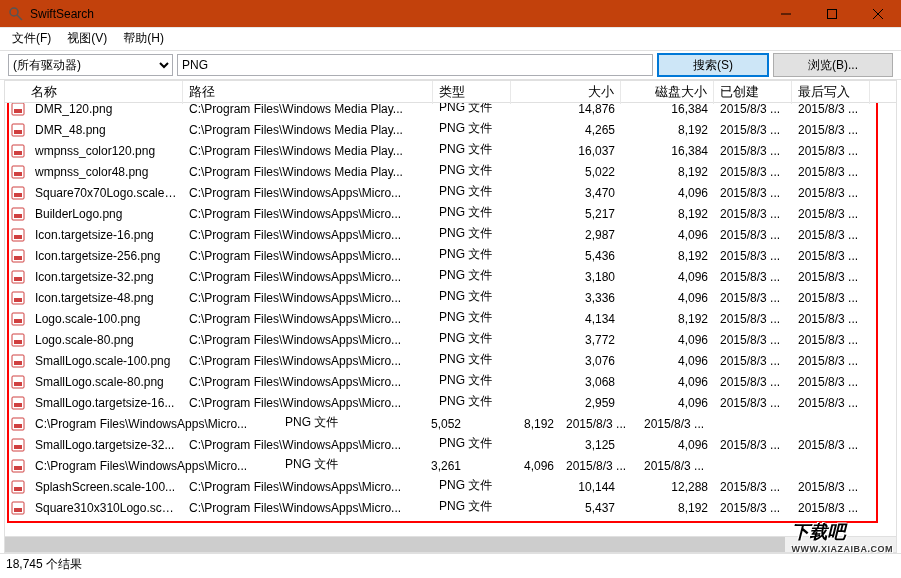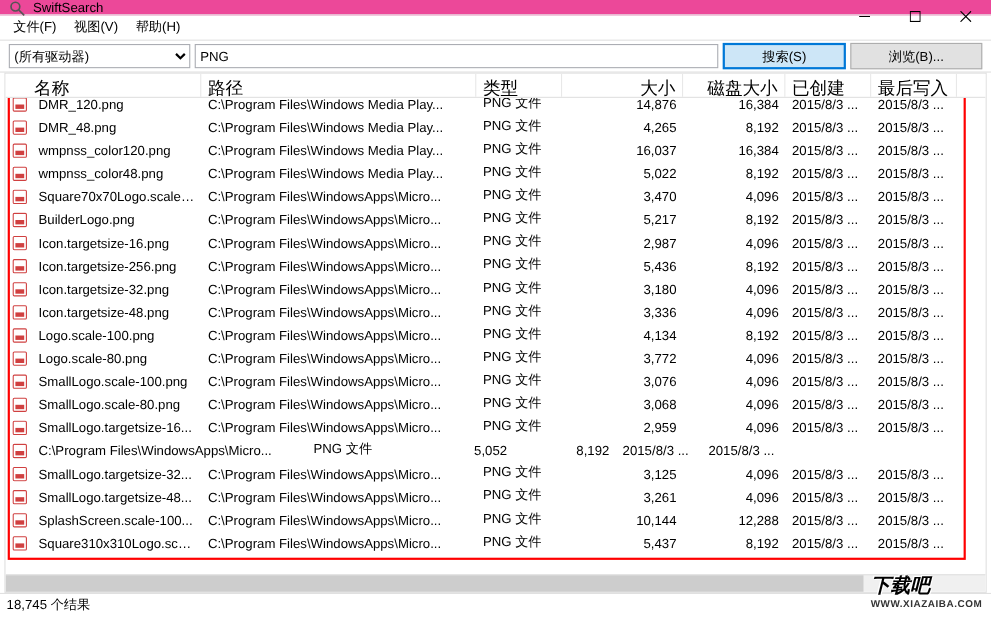--- a/index.html
+++ b/index.html
@@ -1,34 +1,34 @@
 <!DOCTYPE html>
 <html><head>
 <meta charset="utf-8">
 <style>
 * { box-sizing: border-box; margin: 0; padding: 0; font-family: "Microsoft YaHei", "Segoe UI", sans-serif; }
 body { width: 901px; height: 578px; background: #fff; overflow: hidden; position: relative; }
 
-.titlebar { height: 14px; background: #ec4899; display: flex; padding-left: 8px; border-bottom: 1px solid #e8e8e8; }
+.titlebar { height: 28px; background: #c2410c; display: flex; align-items: center; padding-left: 8px; border-bottom: 1px solid #e8e8e8; }
 .titlebar .app-icon { width: 16px; height: 16px; margin-right: 6px; }
 .titlebar .title { font-size: 12px; flex: 1; }
 .titlebar .win-controls { display: flex; }
 .titlebar .win-btn { width: 46px; height: 30px; display: flex; align-items: center; justify-content: center; cursor: pointer; }
 
 .menubar { height: 22px; display: flex; padding: 0 4px; font-size: 12px; }
 .menubar .menu-item { padding: 2px 8px; cursor: pointer; }
 
 .toolbar { height: 30px; display: flex; align-items: center; padding: 3px 8px; gap: 4px; border-top: 1px solid #e0e0e0; border-bottom: 1px solid #e0e0e0; }
 .toolbar select { height: 22px; width: 165px; font-size: 12px; border: 1px solid #abadb3; background: #fff; }
 .toolbar input[type=text] { height: 22px; flex: 1; font-size: 12px; padding: 0 4px; border: 1px solid #abadb3; }
 .toolbar button { height: 24px; padding: 0 34px; font-size: 12px; border: 1px solid #adadad; background: #e1e1e1; cursor: pointer; }
 .toolbar button.primary { background: #cde6f7; border: 2px solid #0078d7; }
 
 .table-wrap { position: relative; height: 473px; border: 1px solid #e0e0e0; margin: 0 4px; overflow: hidden; }
-.thead { display: flex; height: 22px; background: #fff; border-bottom: 1px solid #e0e0e0; font-size: 16px; }
+.thead { display: flex; height: 22px; background: #fff; border-bottom: 1px solid #e0e0e0; font-size: 13px; align-items: center; }
 .thead .th { padding: 3px 6px; border-right: 1px solid #e8e8e8; white-space: nowrap; overflow: hidden; cursor: pointer; }
 
 .tbody { height: 433px; overflow-y: auto; overflow-x: hidden; position: relative; }
 .highlight-border { position: absolute; border: 2px solid #ff0000; pointer-events: none; z-index: 5; }
 .row { display: flex; height: 21px; font-size: 12px; align-items: flex-end; cursor: pointer; }
 .row .cell { padding: 0 6px; white-space: nowrap; overflow: hidden; text-overflow: ellipsis; }
 .row .cell.num { text-align: right; }
 .row .file-icon { width: 14px; height: 14px; margin: 0 4px 0 6px; flex-shrink: 0; }
 
 .c-name { width: 178px; }
@@ -319,21 +319,20 @@
         <div class="cell c-size num">3,125</div>
         <div class="cell c-disk num">4,096</div>
         <div class="cell c-created">2015/8/3 ...</div>
         <div class="cell c-written">2015/8/3 ...</div>
       </div>
       <div class="row">
         <svg class="file-icon" viewBox="0 0 14 14">
           <rect x="1" y="1" width="12" height="12" fill="#fff" stroke="#d04040" rx="1"></rect>
           <rect x="3" y="7" width="8" height="4" fill="#d04040"></rect>
         </svg>
-        <div class="cell c-name" style="width:154px">SmallLogo.targetsize-48...</div>
         <div class="cell c-path">C:\Program Files\WindowsApps\Micro...</div>
         <div class="cell c-type">PNG 文件</div>
         <div class="cell c-size num">3,261</div>
         <div class="cell c-disk num">4,096</div>
         <div class="cell c-created">2015/8/3 ...</div>
         <div class="cell c-written">2015/8/3 ...</div>
       </div>
       <div class="row">
         <svg class="file-icon" viewBox="0 0 14 14">
           <rect x="1" y="1" width="12" height="12" fill="#fff" stroke="#d04040" rx="1"></rect>

